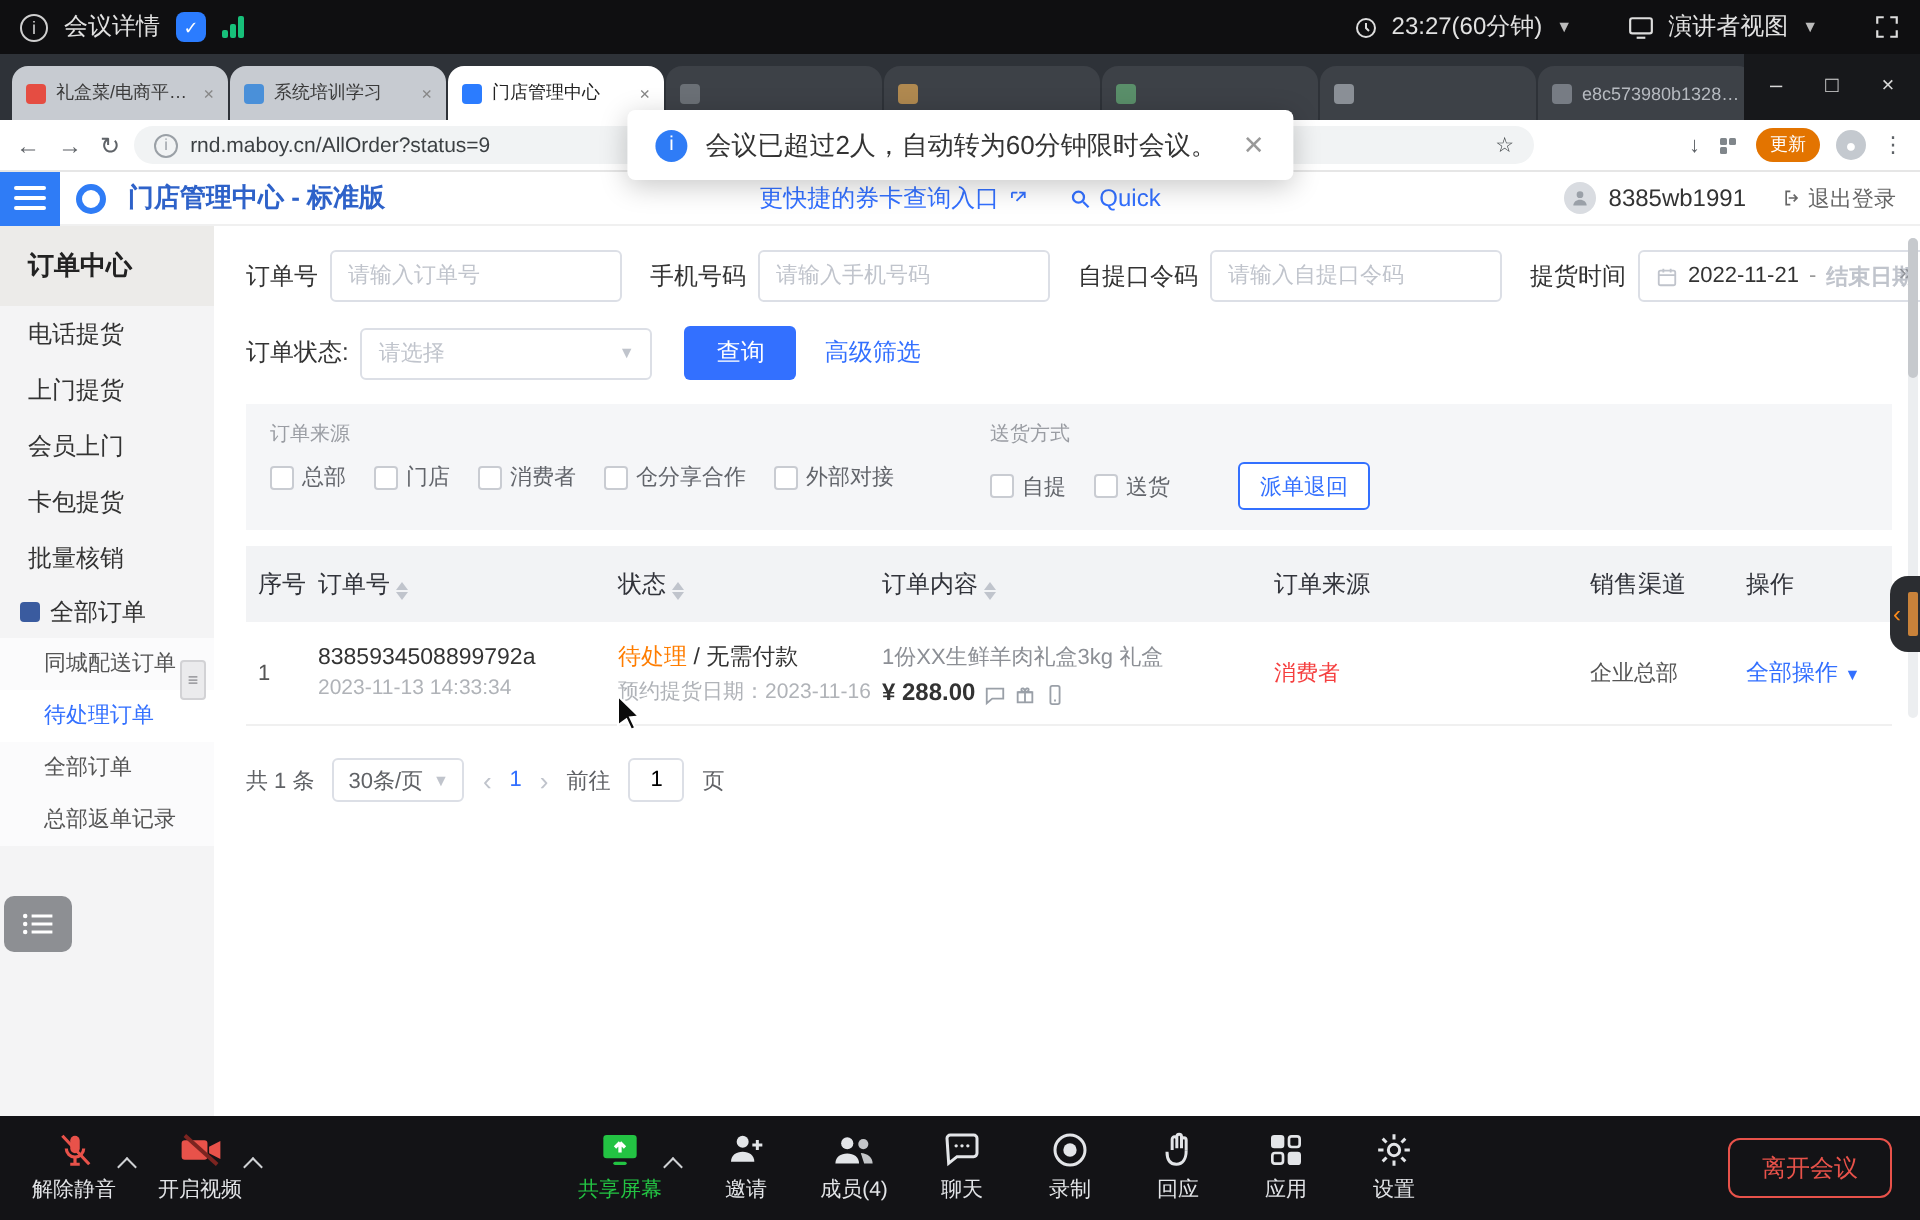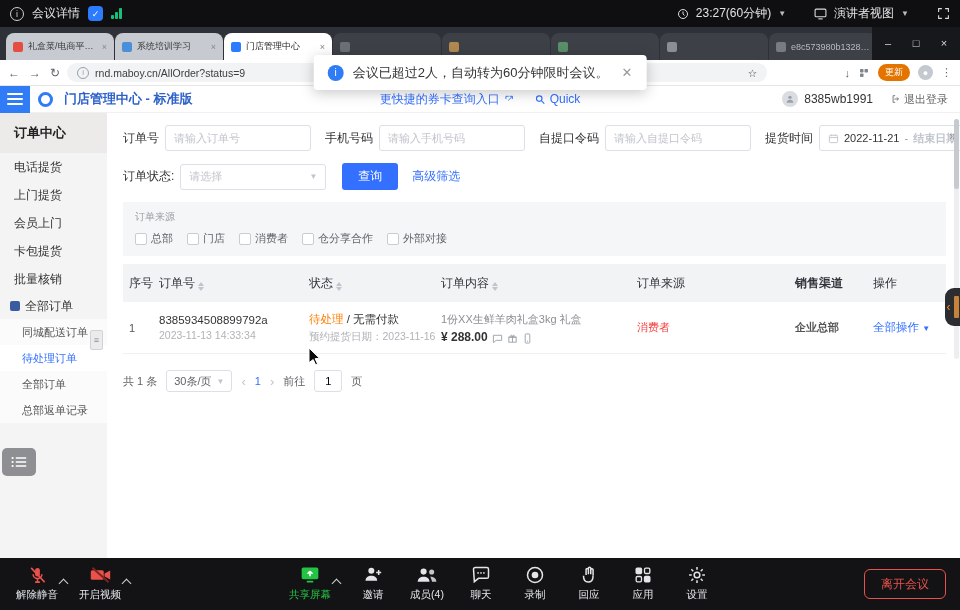--- a/index.html
+++ b/index.html
@@ -85,21 +85,21 @@
   .chk .box{width:12px;height:12px;border:1px solid #c9ccd2;border-radius:2px;background:#fff;flex:none;}
   .btn-return{height:24px;padding:0 10px;border:1px solid var(--accent);color:var(--accent);background:#fff;border-radius:3px;font-size:11px;margin-left:20px;font-family:inherit;}
 
   .thead{display:flex;background:#f2f3f5;height:38px;align-items:center;font-size:12px;color:#31333a;margin-top:8px;}
   .trow{display:flex;align-items:center;min-height:52px;border-bottom:1px solid #f0f0f0;font-size:11px;color:#555;}
   .c1{width:36px;padding-left:6px;flex:none;}
   .c2{width:150px;flex:none;}
   .c3{width:132px;flex:none;}
   .c4{width:196px;flex:none;}
   .c5{width:158px;flex:none;}
-  .c6{width:78px;flex:none;font-weight:bold;}
+  .c6{width:78px;flex:none;}
   .c7{flex:1;}
   .sort{display:inline-flex;flex-direction:column;gap:1px;margin-left:3px;vertical-align:1px;}
   .sort i{width:0;height:0;border-left:3px solid transparent;border-right:3px solid transparent;display:block;}
   .sort .up{border-bottom:4px solid #c0c4cc;}
   .sort .dn{border-top:4px solid #c0c4cc;}
   .l1{font-size:11.5px;color:#333;}
   .sub{color:#b0b3b8;font-size:10.5px;margin-top:3px;}
   .st-warn{color:var(--warning);}
   .src-danger{color:var(--danger);font-size:11px;}
   .price{color:#333;font-weight:bold;font-size:12px;display:flex;align-items:flex-end;gap:4px;margin-top:3px;}
@@ -364,20 +364,34 @@
             <span class="chk">
                 <span class="box"></span>
                 <span>仓分享合作</span>
               </span>
             <span class="chk">
                 <span class="box"></span>
                 <span>外部对接</span>
               </span>
           </div>
         </div>
+        <div class="fp-group">
+          <div class="fp-title">送货方式</div>
+          <div class="fp-opts">
+            <span class="chk">
+                <span class="box"></span>
+                <span>自提</span>
+              </span>
+            <span class="chk">
+                <span class="box"></span>
+                <span>送货</span>
+              </span>
+            <button class="btn-return">派单退回</button>
+          </div>
+        </div>
       </div>
 
       <div class="thead">
         <span class="c1">序号</span>
         <span class="c2"><span>订单号</span><span class="sort">
               <i class="up"></i>
               <i class="dn"></i>
             </span></span>
         <span class="c3"><span>状态</span><span class="sort">
               <i class="up"></i>

